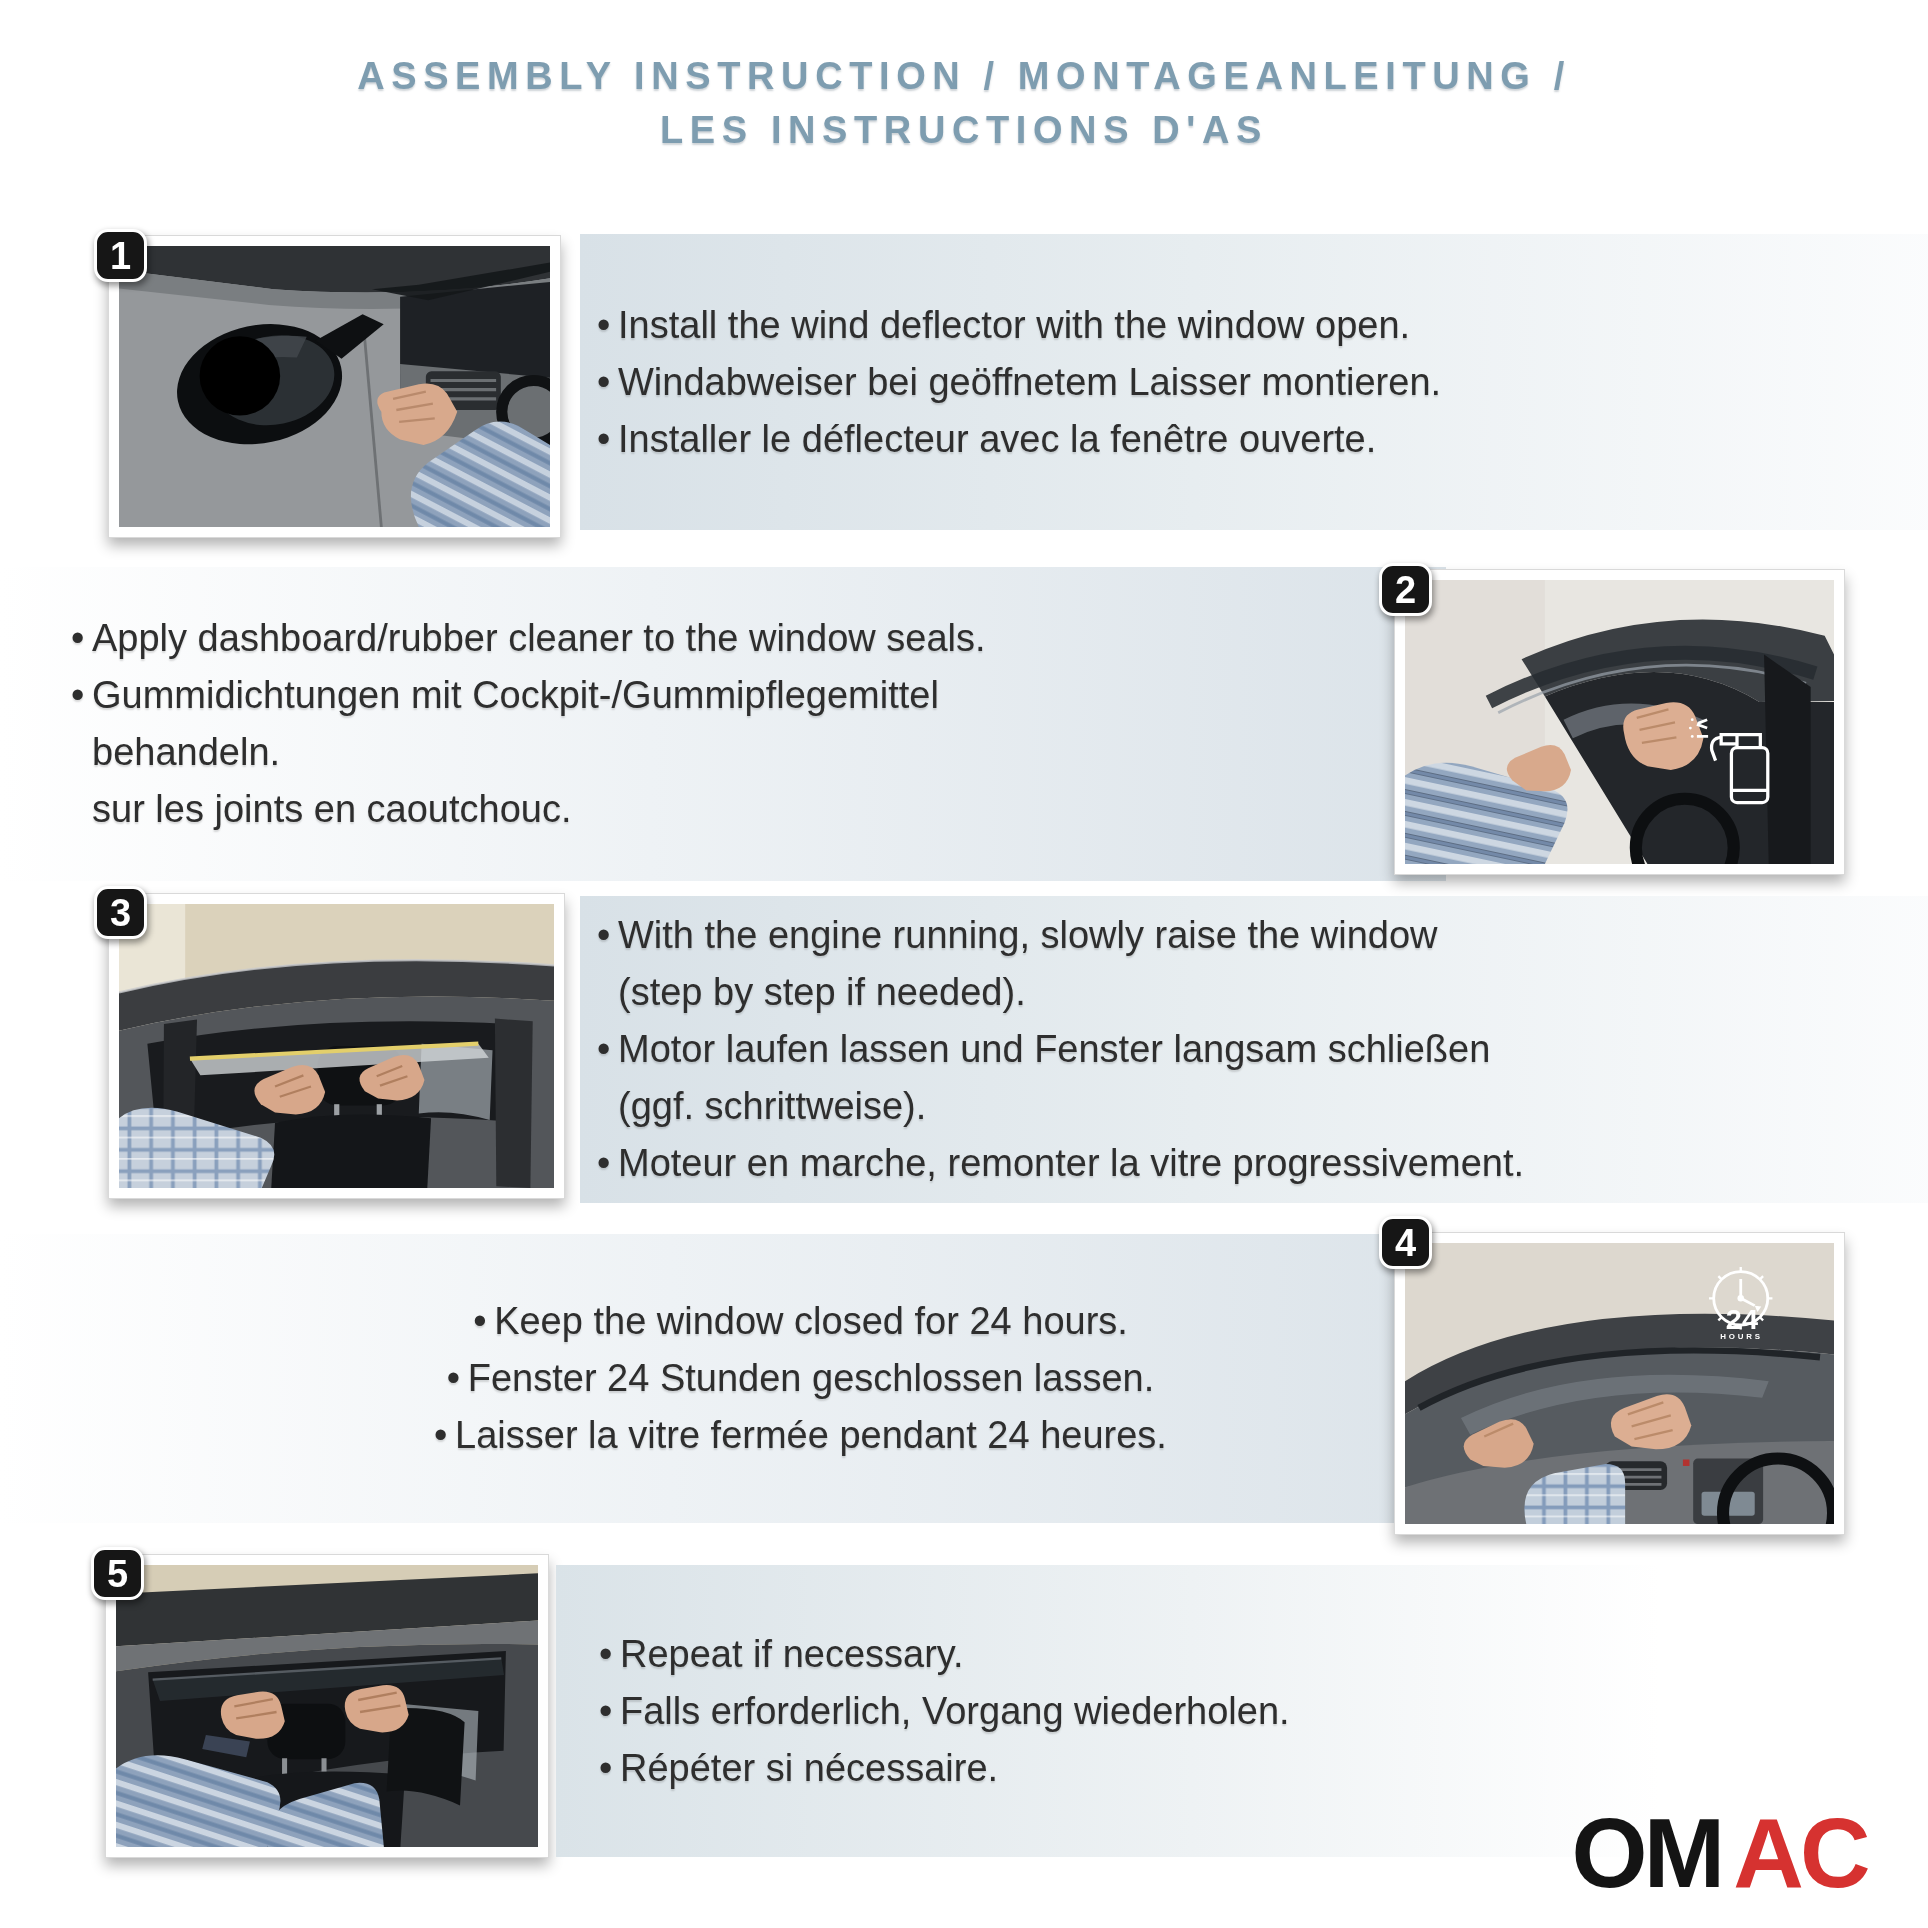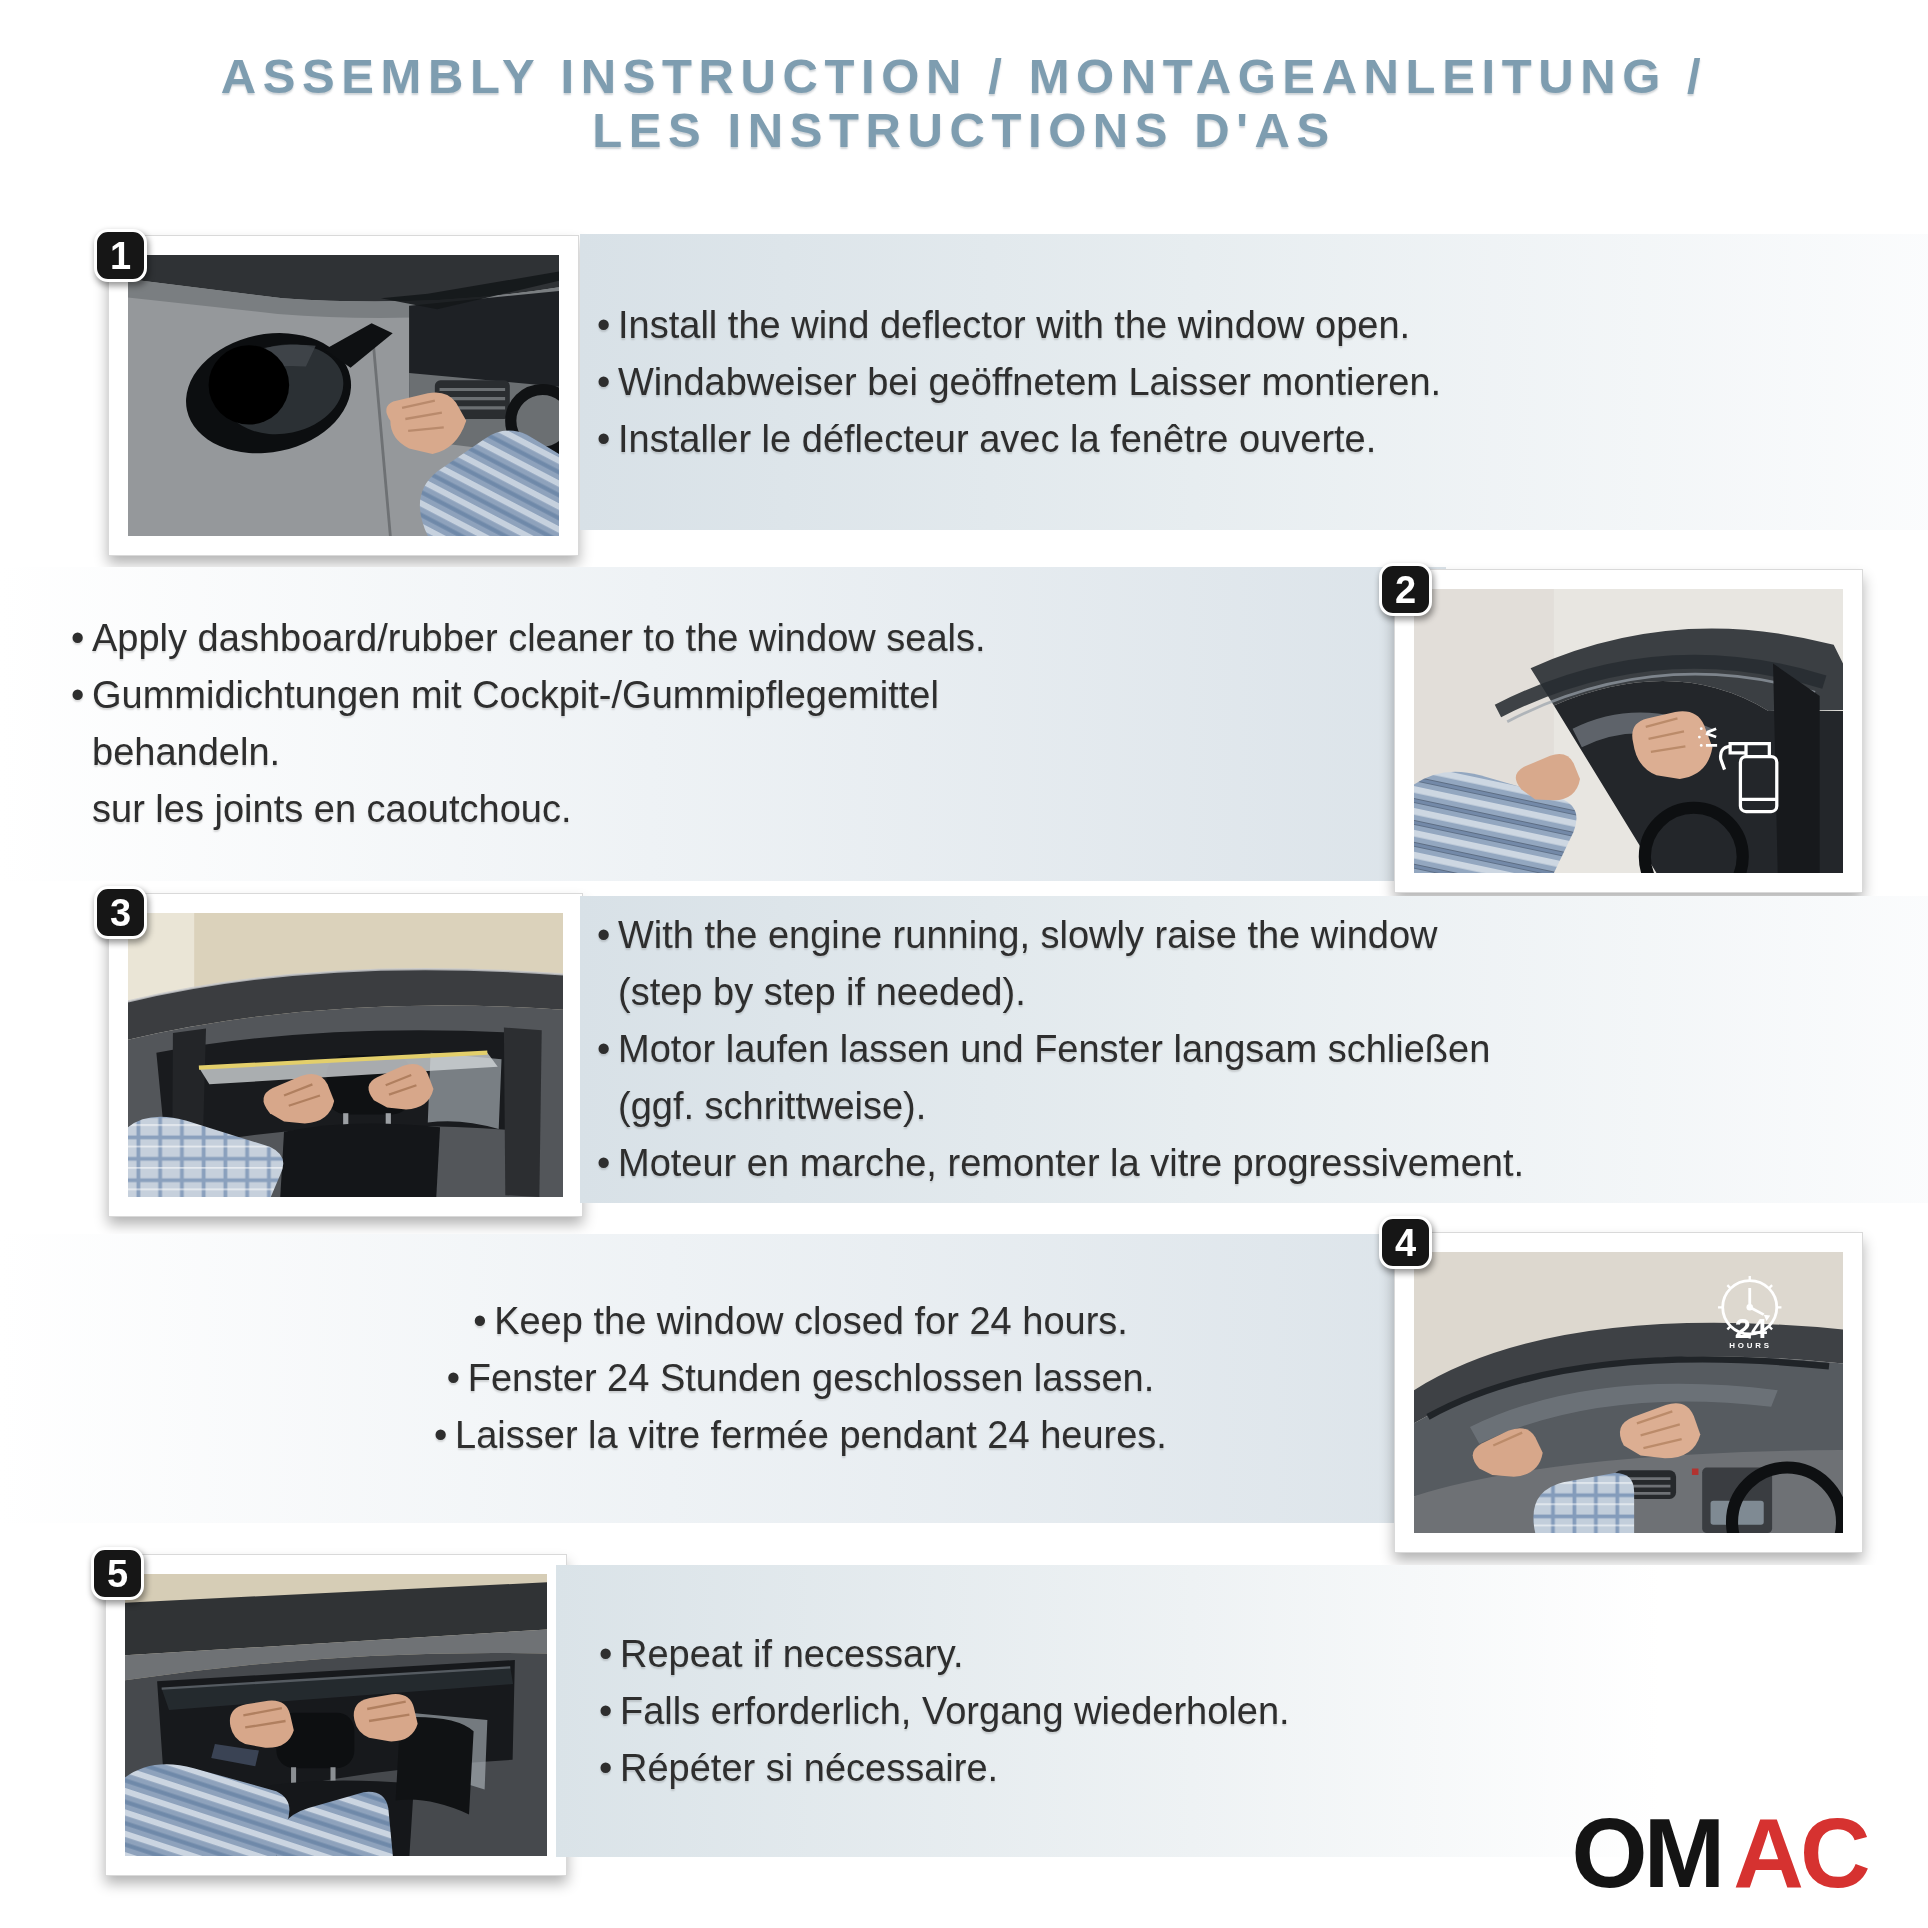--- a/index.html
+++ b/index.html
@@ -1,31 +1,31 @@
 <!DOCTYPE html>
 <html style="font-size:15px"><head>
 <meta charset="utf-8">
 <style>
   html,body{margin:0;padding:0;background:#ffffff;}
   .page{position:relative;width:1928px;height:1928px;background:#ffffff;overflow:hidden;
         font-family:"Liberation Sans",sans-serif;}
   
   .title{position:absolute;left:0;top:49px;width:1928px;text-align:center;
-         color:#7e9db0;font-weight:bold;font-size:49px;line-height:54px;letter-spacing:6.6px;
+         color:#7e9db0;font-weight:bold;font-size:38px;line-height:54px;letter-spacing:6.6px;
          text-shadow:0 1.9px 1.9px rgba(60,80,95,.25);}
   
   .panel{position:absolute;display:flex;flex-direction:column;justify-content:center;}
   .panel.odd{background:linear-gradient(90deg,#d8e1e7 0%,#e7edf0 45%,#fbfcfd 100%);}
   .panel.even{background:linear-gradient(90deg,#ffffff 0%,#eef2f5 45%,#dbe3e9 100%);}
   .panel.fade{background:linear-gradient(90deg,#dae3e8 0%,#eef2f4 45%,#ffffff 78%);}
   .line{margin:0;font-size:38px;line-height:57px;color:#2e2e2e;white-space:nowrap;
         text-shadow:0 1.9px 1.9px rgba(0,0,0,.15);}
   .pfx{display:inline-block;min-width:21px;}
   
-  .photo{position:absolute;background:#ffffff;padding:19px;border:0.9px solid #d9d9d9;
+  .photo{position:absolute;background:#ffffff;padding:10px;border:0.9px solid #d9d9d9;
          box-shadow:0 7.5px 13px rgba(0,0,0,.30);margin:0;}
   .photo svg{display:block;width:100%;height:100%;}
   
   .badge{position:absolute;width:47px;height:47px;background:#161616;border:3.8px solid #ffffff;
          border-radius:14px;display:flex;align-items:center;justify-content:center;
          box-shadow:1.9px 3.8px 6.6px rgba(0,0,0,.40);z-index:5;}
   .badge span{color:#ffffff;font-size:38px;font-weight:bold;line-height:1;}
   
   .logo{position:absolute;left:1571px;top:1797px;width:330px;height:109px;}
   .logo svg{display:block;width:100%;height:100%;}

